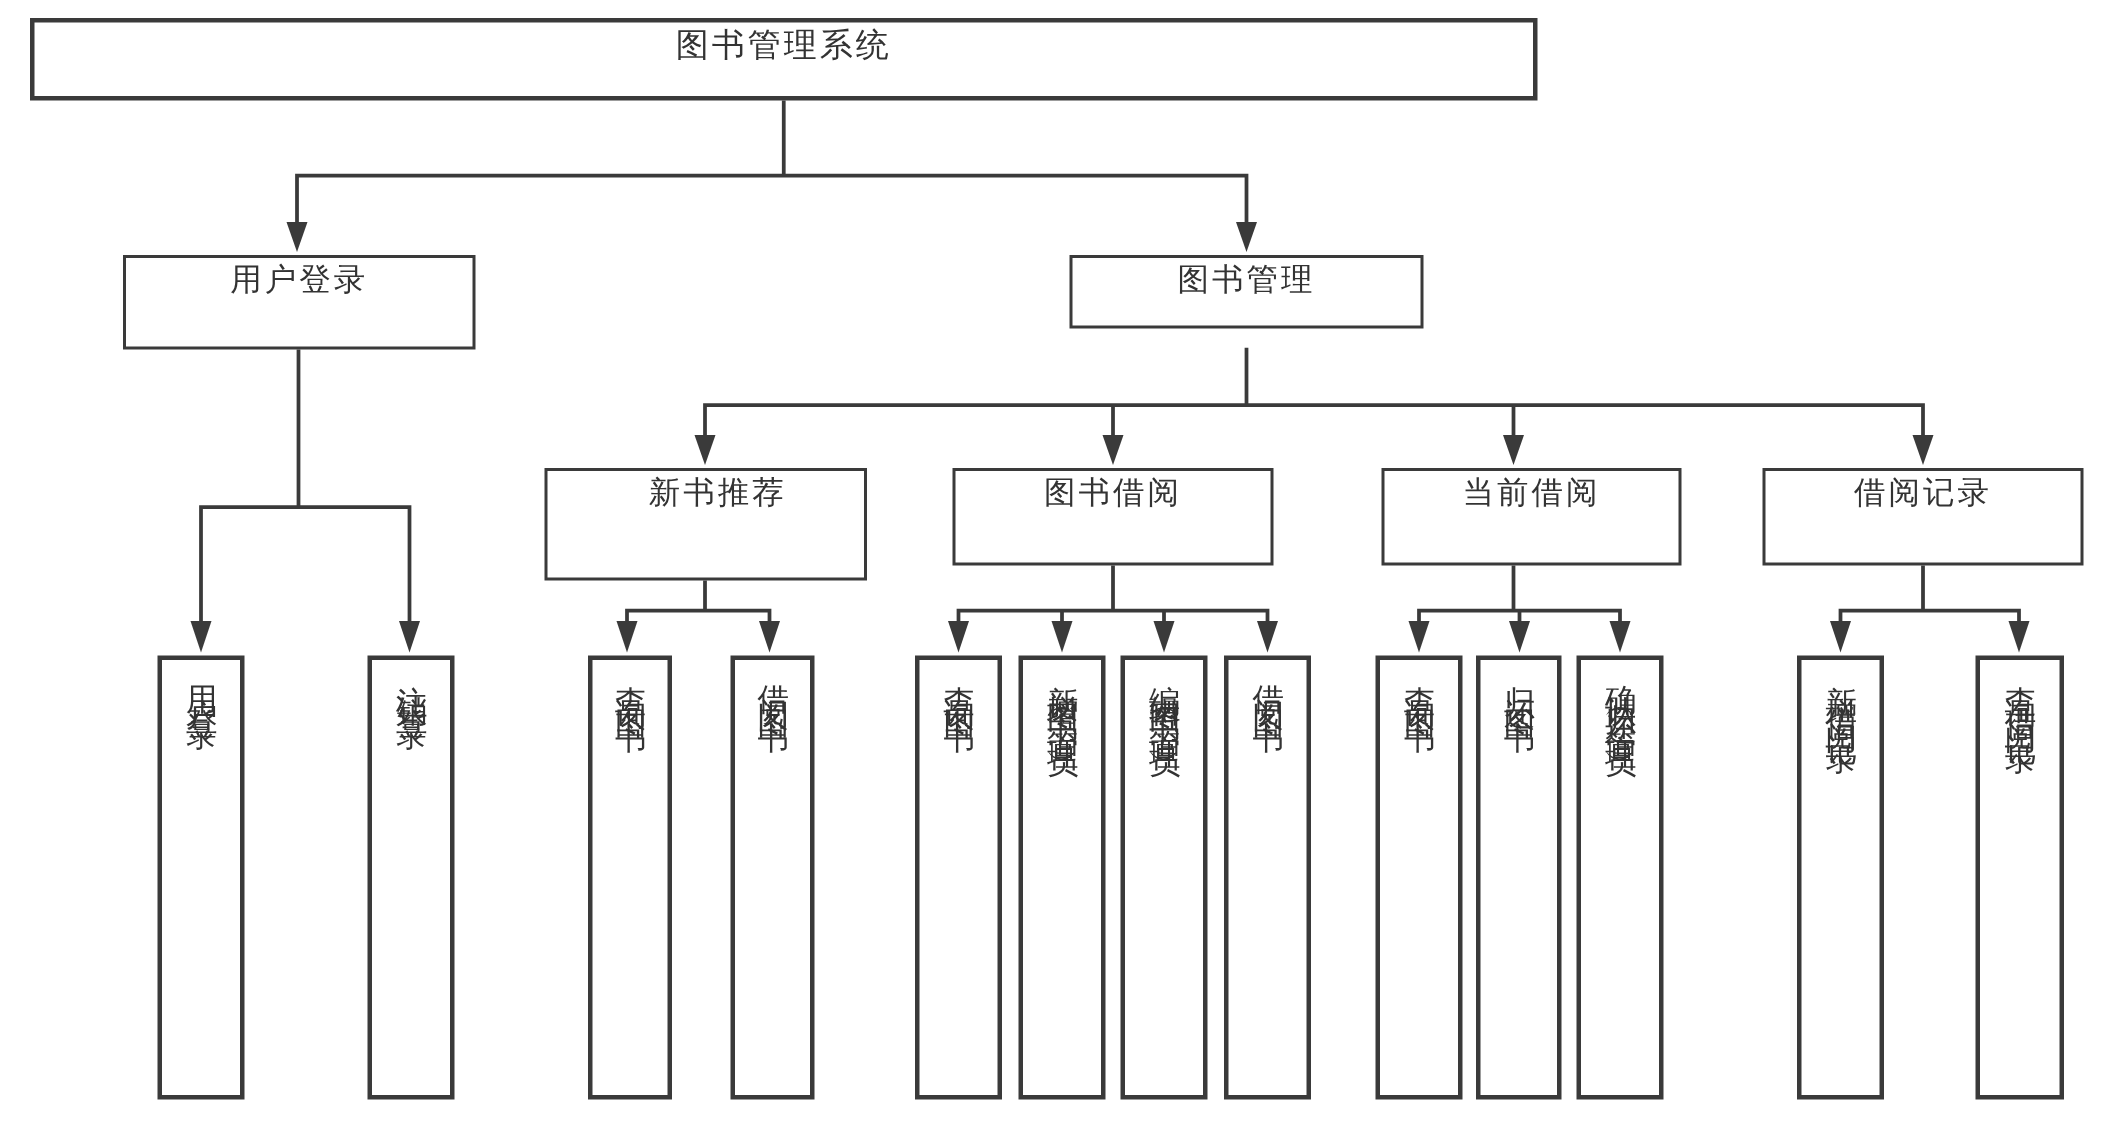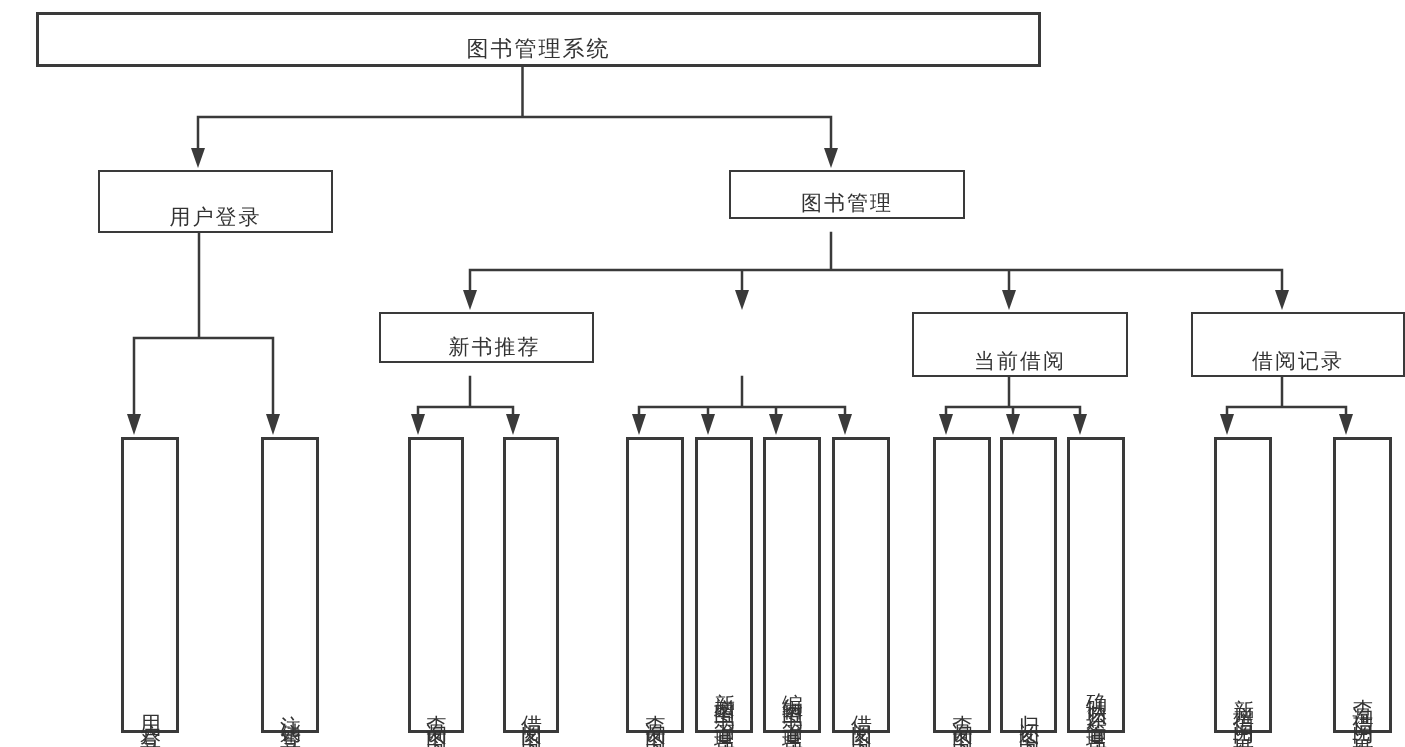--- a/index.html
+++ b/index.html
@@ -20,25 +20,24 @@
     left: 0; top: 0;
     z-index: 1;
     pointer-events: none;
   }
   .box {
     position: absolute;
     box-sizing: border-box;
     background: #ffffff;
     border: 2.5px solid #3a3a3a;
     display: flex;
-    align-items: flex-end;
+    align-items: flex-start;
     justify-content: center;
     z-index: 2;
     color: #333333;
-    margin-left: 16px;
   }
   .box.root { border-width: 3px; }
   .hlabel {
     font-size: 21px;
     letter-spacing: 2px;
     white-space: nowrap;
     color: #333333;
   }
   .root .hlabel { font-size: 22px; }
   .leaf { border-width: 3px; }
@@ -118,24 +117,27 @@
     <span class="hlabel">图书管理系统</span>
   </div>
 
   <div class="box" style="left:82px; top:170px; width:235px; height:63px;">
     <span class="hlabel">用户登录</span>
   </div>
   <div class="box" style="left:713px; top:170px; width:236px; height:49px;">
     <span class="hlabel">图书管理</span>
   </div>
 
-  <div class="box" style="left:363px; top:312px; width:215px; height:51px;padding-left:16px;">
+  <div class="box" style="left:363px; top:312px; width:215px; height:75px;padding-left:16px;">
     <span class="hlabel">新书推荐</span>
   </div>
-  <div class="box" style="left:896px; top:312px; width:216px; height:65px;">
+  <div class="box" style="left:635px; top:312px; width:214px; height:65px;">
+    <span class="hlabel">图书借阅</span>
+  </div>
+  <div class="box" style="left:921px; top:312px; width:200px; height:65px;">
     <span class="hlabel">当前借阅</span>
   </div>
   <div class="box" style="left:1175px; top:312px; width:214px; height:65px;">
     <span class="hlabel">借阅记录</span>
   </div>
 
   <div class="box leaf" style="left:105px; top:437px; width:58px; height:296px;">
     <span class="vlabel">用户登录</span>
   </div>
   <div class="box leaf" style="left:245px; top:437px; width:58px; height:296px;">

